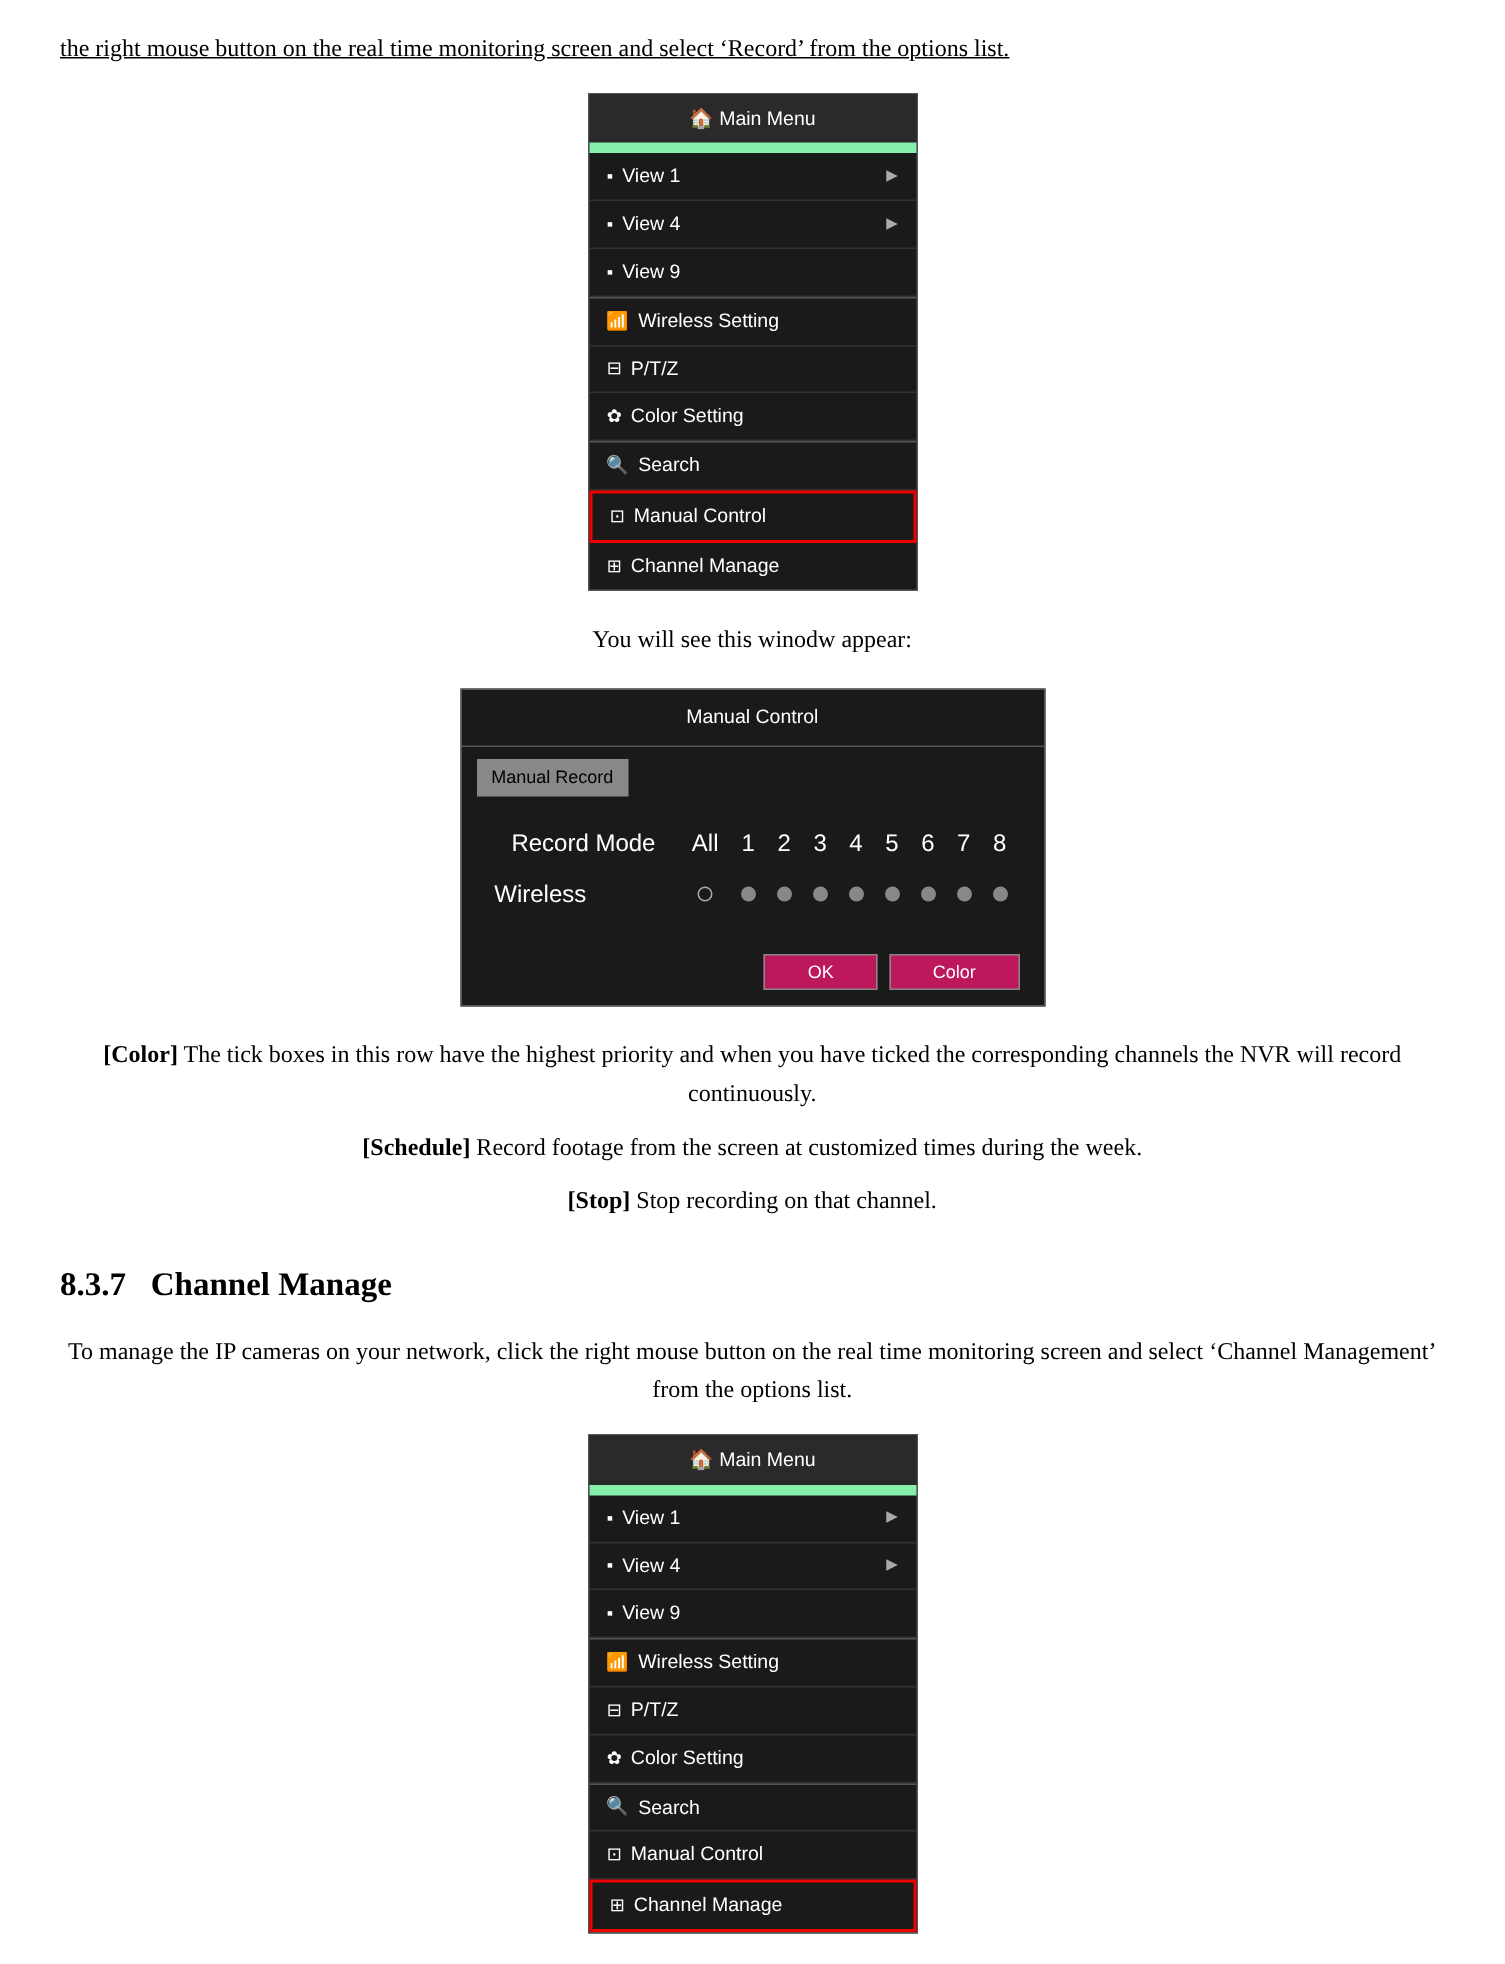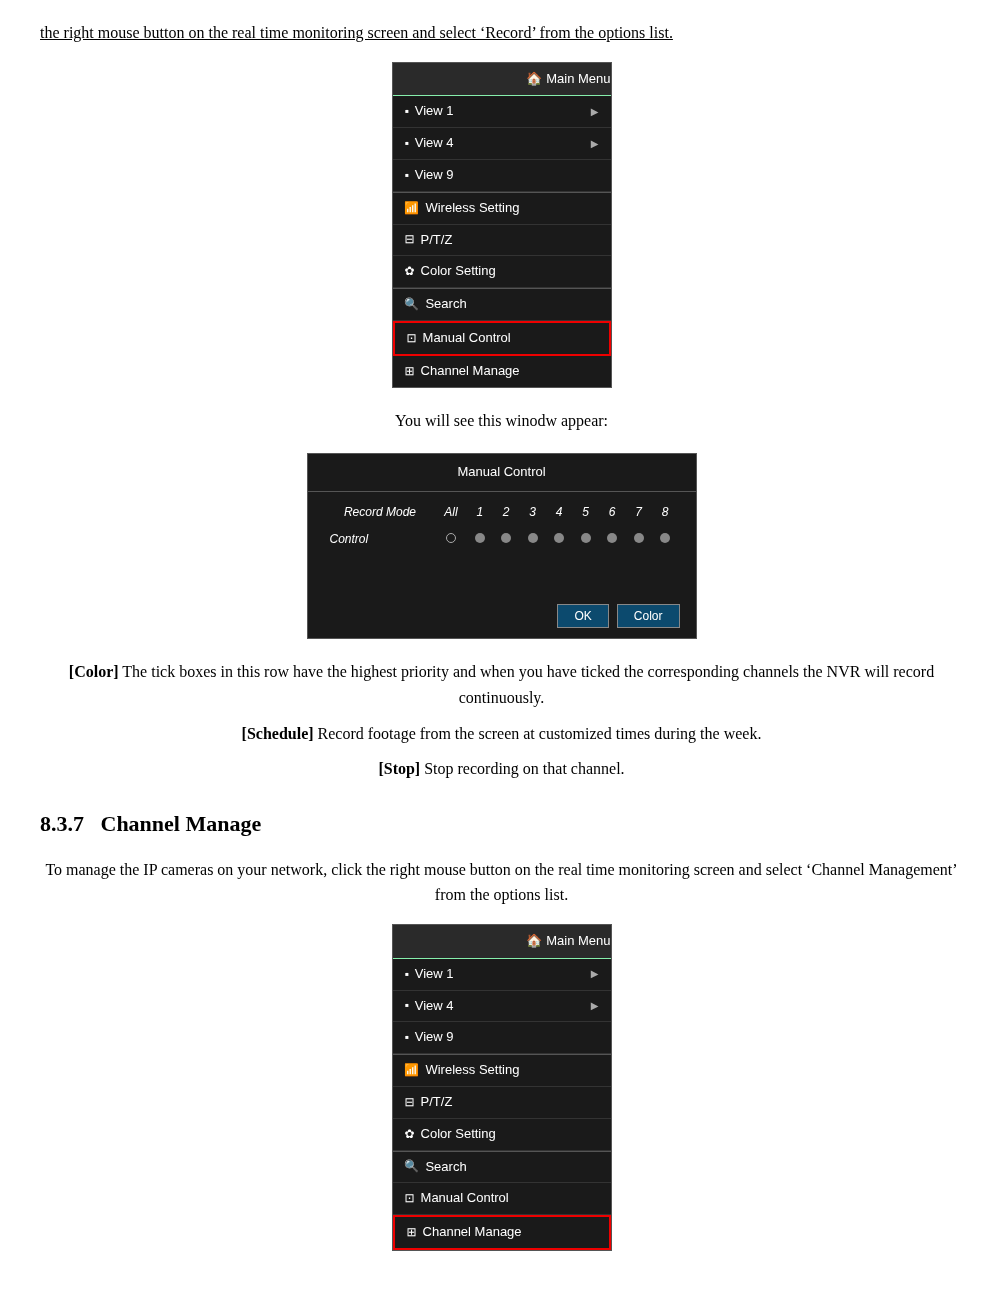--- a/index.html
+++ b/index.html
@@ -24,23 +24,23 @@
     .menu-box {
       background: #1a1a1a;
       border: 1px solid #555;
       width: 220px;
       font-family: Arial, sans-serif;
       font-size: 13px;
       color: #fff;
     }
     .menu-title {
       background: #2a2a2a;
-      text-align: right;
+      text-align: center;
       padding: 6px 0;
-      border-bottom: 1px solid #86efac;
+      border-bottom: 7px solid #86efac;
       font-size: 13px;
     }
     .menu-item {
       display: flex;
       align-items: center;
       justify-content: space-between;
       padding: 5px 12px;
       border-bottom: 1px solid #333;
       cursor: pointer;
     }
@@ -82,41 +82,39 @@
     }
     .dialog-content {
       padding: 6px 16px 12px 16px;
     }
     .record-table {
       width: 100%;
     }
     .record-table th, .record-table td {
       text-align: center;
       padding: 3px 4px;
-      font-size: 12px;
-      font-style: italic;
+      font-size: 16px;
     }
     .record-table th { font-weight: normal; }
     .record-table td:first-child { text-align: left; }
     .dot-filled { display: inline-block; width: 10px; height: 10px; border-radius: 50%; background: #888; }
     .dot-open { display: inline-block; width: 10px; height: 10px; border-radius: 50%; border: 1.5px solid #aaa; }
     .dialog-buttons {
       display: flex;
       justify-content: flex-end;
       gap: 8px;
       padding: 10px 16px 10px 0;
     }
     .dialog-btn {
-      background: #0c4a6e;
+      background: #be185d;
       color: #fff;
       border: 1px solid #888;
-      padding: 4px 16px;
+      padding: 4px 28px;
       font-size: 12px;
       cursor: pointer;
-      margin-top: 28px;
     }
 
     
     .body-text { margin-bottom: 10px; font-size: 16px; text-align: center; }
     .section-heading {
       font-size: 22px;
       font-weight: bold;
       margin: 24px 0 16px 0;
       font-family: Liberation Serif, serif;
     }
@@ -191,39 +189,42 @@
         </span>
       </div>
     </div>
 </div>
 
 <p class="body-text">You will see this winodw appear:</p>
 
 <div class="dialog-container">
   <div class="dialog-box">
     <div class="dialog-title">Manual Control</div>
+    <div>
+      <span class="dialog-tab">Manual Record</span>
+    </div>
     <div class="dialog-content">
       <table class="record-table">
         <thead>
           <tr id="record-header-row">
               <th>Record Mode</th>
               <th>All</th>
               <th>1</th>
               <th>2</th>
               <th>3</th>
               <th>4</th>
               <th>5</th>
               <th>6</th>
               <th>7</th>
               <th>8</th>
             </tr>
         </thead>
         <tbody id="record-body">
             <tr>
-              <td>Control</td>
+              <td>Wireless</td>
               <td><span class="dot-open"></span></td>
               <td><span class="dot-filled"></span></td>
               <td><span class="dot-filled"></span></td>
               <td><span class="dot-filled"></span></td>
               <td><span class="dot-filled"></span></td>
               <td><span class="dot-filled"></span></td>
               <td><span class="dot-filled"></span></td>
               <td><span class="dot-filled"></span></td>
               <td><span class="dot-filled"></span></td>
             </tr>

